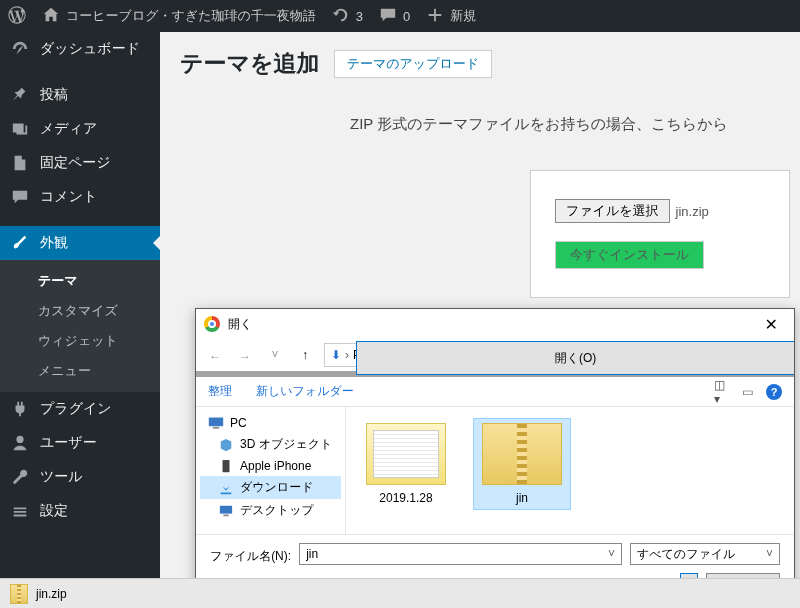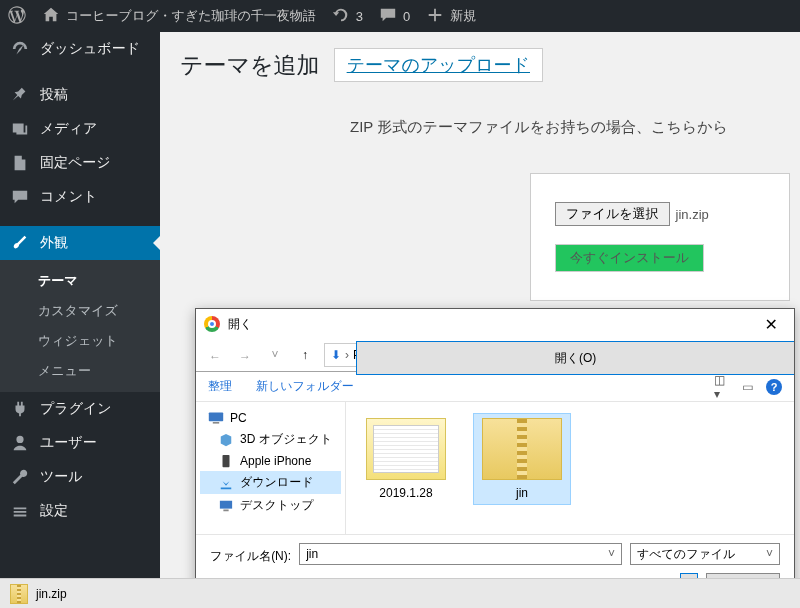--- a/index.html
+++ b/index.html
@@ -18,22 +18,22 @@
 .menu-item.current { background: #0073aa; color: #fff; position: relative; }
 .menu-item.current .mi-icon svg { fill: #fff; }
 .menu-item.current::after { content: ""; position: absolute; right: -1px; top: 50%; transform: translateY(-50%); border: 8px solid transparent; border-right-color: #f1f1f1; }
 .submenu { background: #32373c; padding: 6px 0; }
 .submenu-item { padding: 6px 30px 6px 14px; font-size: 13px; color: rgba(240,245,250,.7); cursor: pointer; margin-left: 24px; }
 .submenu-item.current { color: #fff; font-weight: 600; }
 
 
 .main { position: absolute; left: 160px; right: 0; top: 32px; bottom: 0; background: #f1f1f1; padding: 16px 20px; }
 .page-head { display: flex; align-items: center; gap: 14px; margin-bottom: 36px; }
-.page-title { font-size: 23px; font-weight: 400; color: #23282d; }
-.btn-secondary { background: #fff; border: 1px solid #ccc; color: #0073aa; padding: 4px 12px; font-size: 18px; cursor: pointer; text-decoration: underline; }
+.page-title { font-size: 23px; font-weight: 700; color: #23282d; }
+.btn-secondary { background: #fff; border: 1px solid #ccc; color: #0073aa; padding: 4px 12px; font-size: 13px; cursor: pointer; }
 .hint { font-size: 15px; color: #444; margin-left: 170px; margin-bottom: 36px; margin-top: 21px; }
 .upload-box { background: #fff; border: 1px solid #ccc; padding: 28px 24px; margin-left: 350px; width: 260px; }
 .file-row { display: flex; align-items: center; gap: 6px; margin-bottom: 18px; }
 .file-btn { background: #efefef; border: 1px solid #888; padding: 2px 10px; font-size: 13px; cursor: pointer; text-align: center; }
 .file-name { font-size: 13px; color: #555; }
 .install-btn { background: #22c55e; border: 1px solid #ccc; color: #555; padding: 4px 14px; font-size: 13px; cursor: pointer; }
 
 
 .dialog { position: absolute; left: 195px; top: 308px; width: 600px; height: 296px; background: #fff; border: 1px solid #5a5a5a; box-shadow: 0 3px 12px rgba(0,0,0,.3); font-size: 12px; color: #000; display: flex; flex-direction: column; }
 .dlg-titlebar { height: 30px; display: flex; align-items: center; padding: 0 8px; }
@@ -41,21 +41,21 @@
 .dlg-titlebar .chrome::after { content:""; position:absolute; inset:4px; background:#4285f4; border-radius:50%; border:2px solid #fff; }
 .dlg-close { margin-left: auto; font-size: 16px; padding: 2px 8px; cursor: pointer; }
 .dlg-nav { display: flex; align-items: center; padding: 4px 8px; gap: 8px; }
 .nav-arrow { width: 22px; height: 22px; display: flex; align-items: center; justify-content: center; color: #999; }
 .nav-arrow.active { color: #000; cursor: pointer; }
 .breadcrumb { flex: 1; border: 1px solid #ccc; height: 24px; display: flex; align-items: center; padding: 0 6px; gap: 4px; font-size: 12px; }
 .bc-down { color: #1e6fd6; }
 .bc-sep { color: #666; }
 .refresh-btn { width: 24px; height: 24px; border: 1px solid #ccc; display:flex; align-items:center; justify-content:center; cursor:pointer; }
 .search-box { width: 180px; height: 24px; border: 1px solid #ccc; display: flex; align-items: center; padding: 0 6px; color: #888; font-size: 11px; justify-content: space-between; }
-.dlg-toolbar { display: flex; align-items: center; padding: 6px 12px; gap: 24px; border-top: 1px solid #a3a3a3; border-bottom: 1px solid #e5e5e5; background: #fff; color: #1e6fd6; }
+.dlg-toolbar { display: flex; align-items: center; padding: 6px 12px; gap: 24px; border-top: 6px solid #a3a3a3; border-bottom: 1px solid #e5e5e5; background: #fff; color: #1e6fd6; }
 .dlg-toolbar .tb-right { margin-left: auto; display: flex; gap: 10px; align-items:center; }
 .tb-icon { width:16px; height:16px; display:flex; align-items:center; justify-content:center; color:#555; cursor:pointer; }
 .help-icon { width:16px; height:16px; border-radius:50%; background:#1e6fd6; color:#fff; display:flex; align-items:center; justify-content:center; font-size:11px; font-weight:bold; cursor:pointer; }
 .dlg-body { flex: 1; display: flex; overflow: hidden; }
 .dlg-tree { width: 150px; border-right: 1px solid #e5e5e5; padding: 6px 4px; background:#fff; }
 .tree-item { display: flex; align-items: center; gap: 6px; padding: 3px 6px 3px 18px; cursor: pointer; font-size: 12px; }
 .tree-item.pc { padding-left: 8px; }
 .tree-item.selected { background: #cce8ff; }
 .tree-ico { width: 16px; height: 14px; }
 .dlg-files { flex: 1; display: flex; padding: 12px; gap: 20px; align-items: flex-start; }

